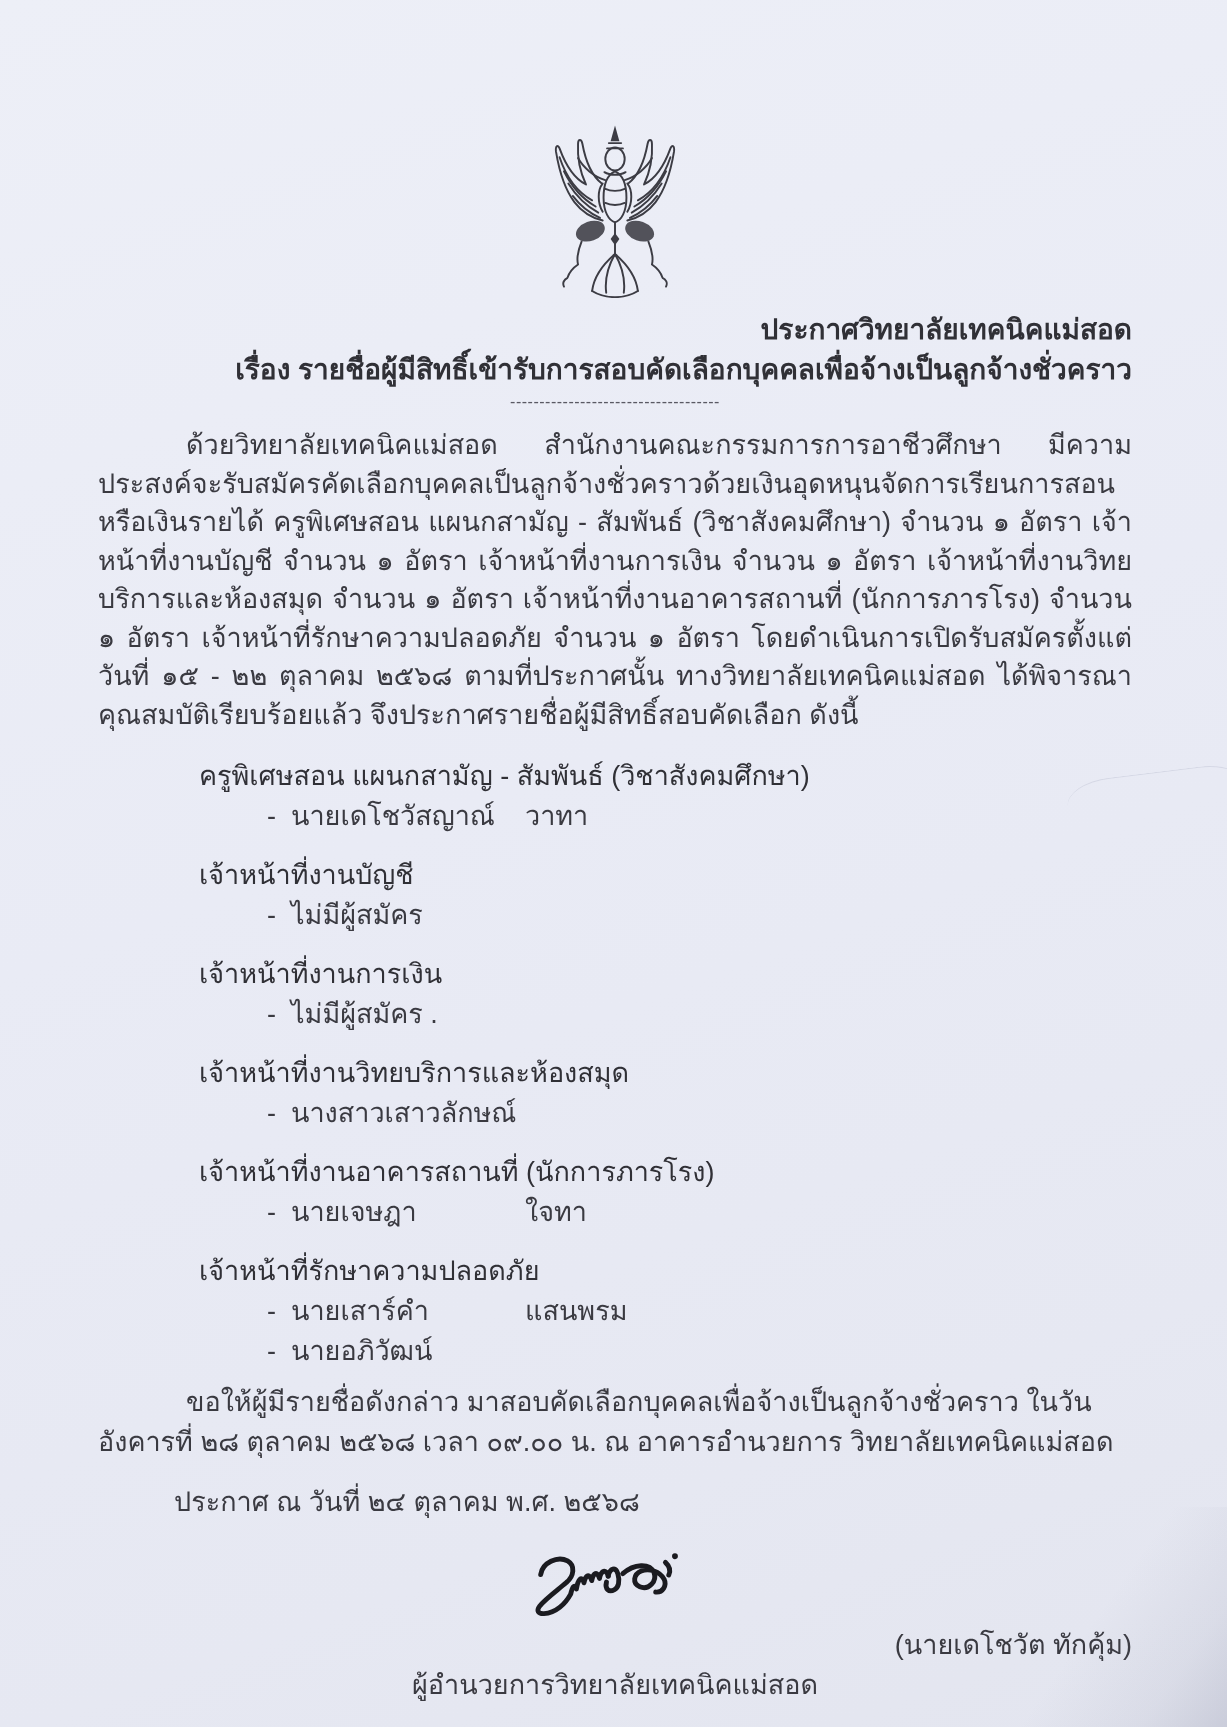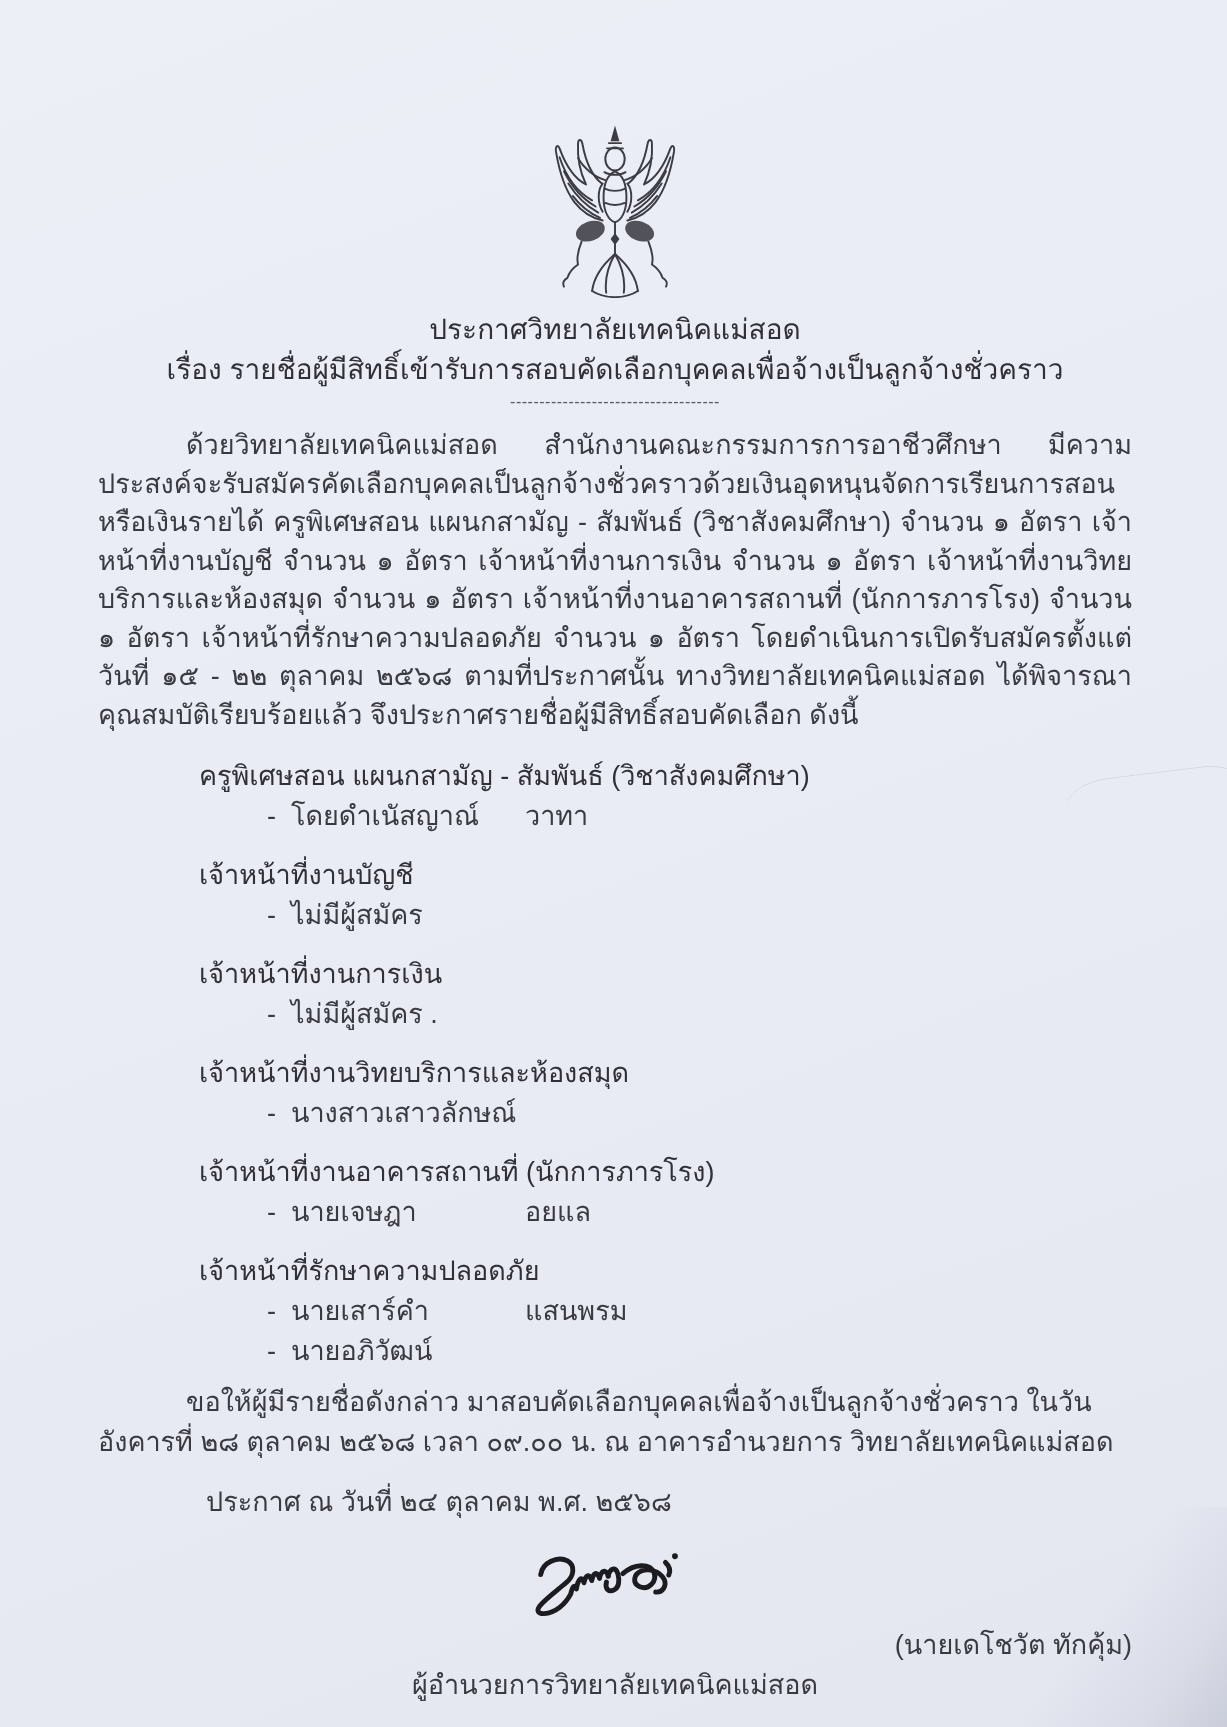--- a/index.html
+++ b/index.html
@@ -20,21 +20,21 @@
     border-radius:50% / 100%;
     transform:rotate(-7deg);opacity:.55;pointer-events:none;
   }
   .corner-shade{
     position:absolute;right:0;bottom:0;width:280px;height:220px;
     background:linear-gradient(305deg, rgba(130,134,158,.26) 0%, rgba(130,134,158,.10) 20%, rgba(130,134,158,0) 48%);
     pointer-events:none;
   }
   .emblem{display:block;margin:122px auto 0;width:178px;height:176px;}
   .title{
-    text-align:center;font-weight:normal;font-size:28px;line-height:40px;
+    text-align:right;font-weight:bold;font-size:28px;line-height:40px;
     color:#303036;
   }
   .title.first{margin-top:12px;}
   .sep{
     text-align:center;font-size:16px;letter-spacing:.5px;color:#595963;
     margin-top:2px;line-height:20px;
   }
   .body-para{
     margin:14px 0 0;font-size:27px;line-height:38.5px;
     text-align:justify;text-indent:88px;color:#3a3a41;
@@ -42,21 +42,21 @@
   .section{margin-left:101px;}
   .sec-title{
     font-weight:normal;font-size:27px;line-height:33px;color:#303036;
     margin-top:26px;
   }
   .item{display:flex;margin:7px 0 0 68px;font-size:27px;line-height:33px;}
   .item .dash{width:24px;flex:0 0 auto;}
   .item .fname{width:234px;flex:0 0 auto;}
   .item .lname{flex:1;}
   .closing{line-height:40px;text-align:left;}
-  .announce{margin-top:22px;margin-left:108px;font-size:27px;line-height:37px;}
+  .announce{margin-top:22px;margin-left:76px;font-size:27px;line-height:37px;}
   .signature{display:block;margin:20px auto 0;width:190px;height:86px;transform:translateX(-8px) rotate(-2deg);}
   .signer{text-align:right;font-size:27px;line-height:36px;margin-top:0;}
   .signer-title{text-align:center;font-size:27px;line-height:36px;margin-top:4px;}
   .ink{stroke:#3c3c44;fill:none;stroke-width:2.2;stroke-linecap:round;stroke-linejoin:round;}
   .ink-fill{fill:#3c3c44;stroke:none;}
   .pen{stroke:#1b1b20;fill:none;stroke-width:5;stroke-linecap:round;stroke-linejoin:round;}
 </style>
 </head>
 <body>
 
@@ -101,21 +101,21 @@
   <div class="title first">ประกาศวิทยาลัยเทคนิคแม่สอด</div>
   <div class="title">เรื่อง รายชื่อผู้มีสิทธิ์เข้ารับการสอบคัดเลือกบุคคลเพื่อจ้างเป็นลูกจ้างชั่วคราว</div>
   <div class="sep">------------------------------------</div>
 
   <p class="body-para">ด้วยวิทยาลัยเทคนิคแม่สอด สำนักงานคณะกรรมการการอาชีวศึกษา มีความประสงค์จะรับสมัครคัดเลือกบุคคลเป็นลูกจ้างชั่วคราวด้วยเงินอุดหนุนจัดการเรียนการสอนหรือเงินรายได้ ครูพิเศษสอน แผนกสามัญ - สัมพันธ์ (วิชาสังคมศึกษา) จำนวน ๑ อัตรา เจ้าหน้าที่งานบัญชี จำนวน ๑ อัตรา เจ้าหน้าที่งานการเงิน จำนวน ๑ อัตรา เจ้าหน้าที่งานวิทยบริการและห้องสมุด จำนวน ๑ อัตรา เจ้าหน้าที่งานอาคารสถานที่ (นักการภารโรง) จำนวน ๑ อัตรา เจ้าหน้าที่รักษาความปลอดภัย จำนวน ๑ อัตรา โดยดำเนินการเปิดรับสมัครตั้งแต่วันที่ ๑๕ - ๒๒ ตุลาคม ๒๕๖๘ ตามที่ประกาศนั้น ทางวิทยาลัยเทคนิคแม่สอด ได้พิจารณาคุณสมบัติเรียบร้อยแล้ว จึงประกาศรายชื่อผู้มีสิทธิ์สอบคัดเลือก ดังนี้</p>
 
   <div class="section">
     <div class="sec-title">ครูพิเศษสอน แผนกสามัญ - สัมพันธ์ (วิชาสังคมศึกษา)</div>
     <div class="item">
       <span class="dash">-</span>
-      <span class="fname">โดยดำเนัสญาณ์</span>
+      <span class="fname">นายเดโชวัสญาณ์</span>
       <span class="lname">วาทา</span>
     </div>
   </div>
 
   <div class="section">
     <div class="sec-title">เจ้าหน้าที่งานบัญชี</div>
     <div class="item">
       <span class="dash">-</span>
       <span class="fname">ไม่มีผู้สมัคร</span>
       <span class="lname"></span>
@@ -137,21 +137,21 @@
       <span class="dash">-</span>
       <span class="fname">นางสาวเสาวลักษณ์</span>
     </div>
   </div>
 
   <div class="section">
     <div class="sec-title">เจ้าหน้าที่งานอาคารสถานที่ (นักการภารโรง)</div>
     <div class="item">
       <span class="dash">-</span>
       <span class="fname">นายเจษฎา</span>
-      <span class="lname">อยแล</span>
+      <span class="lname">ใจทา</span>
     </div>
   </div>
 
   <div class="section">
     <div class="sec-title">เจ้าหน้าที่รักษาความปลอดภัย</div>
     <div class="item">
       <span class="dash">-</span>
       <span class="fname">นายเสาร์คำ</span>
       <span class="lname">แสนพรม</span>
     </div>

